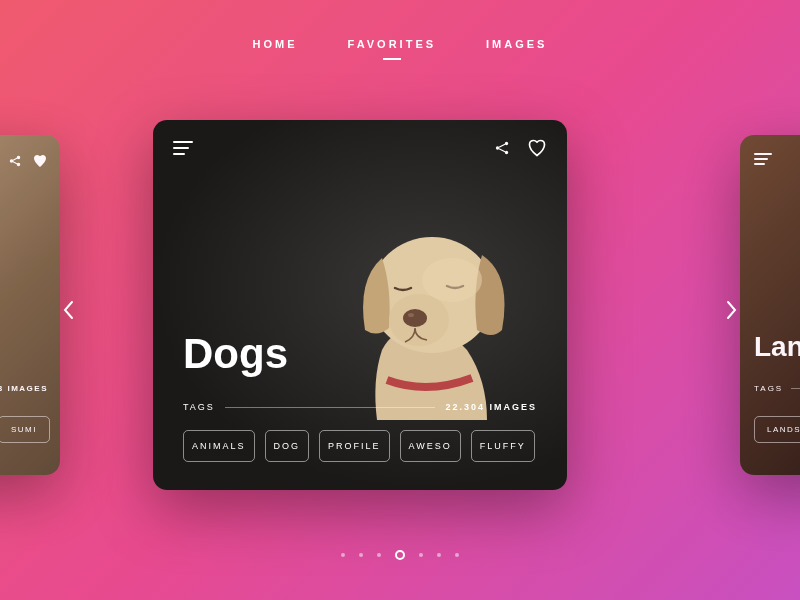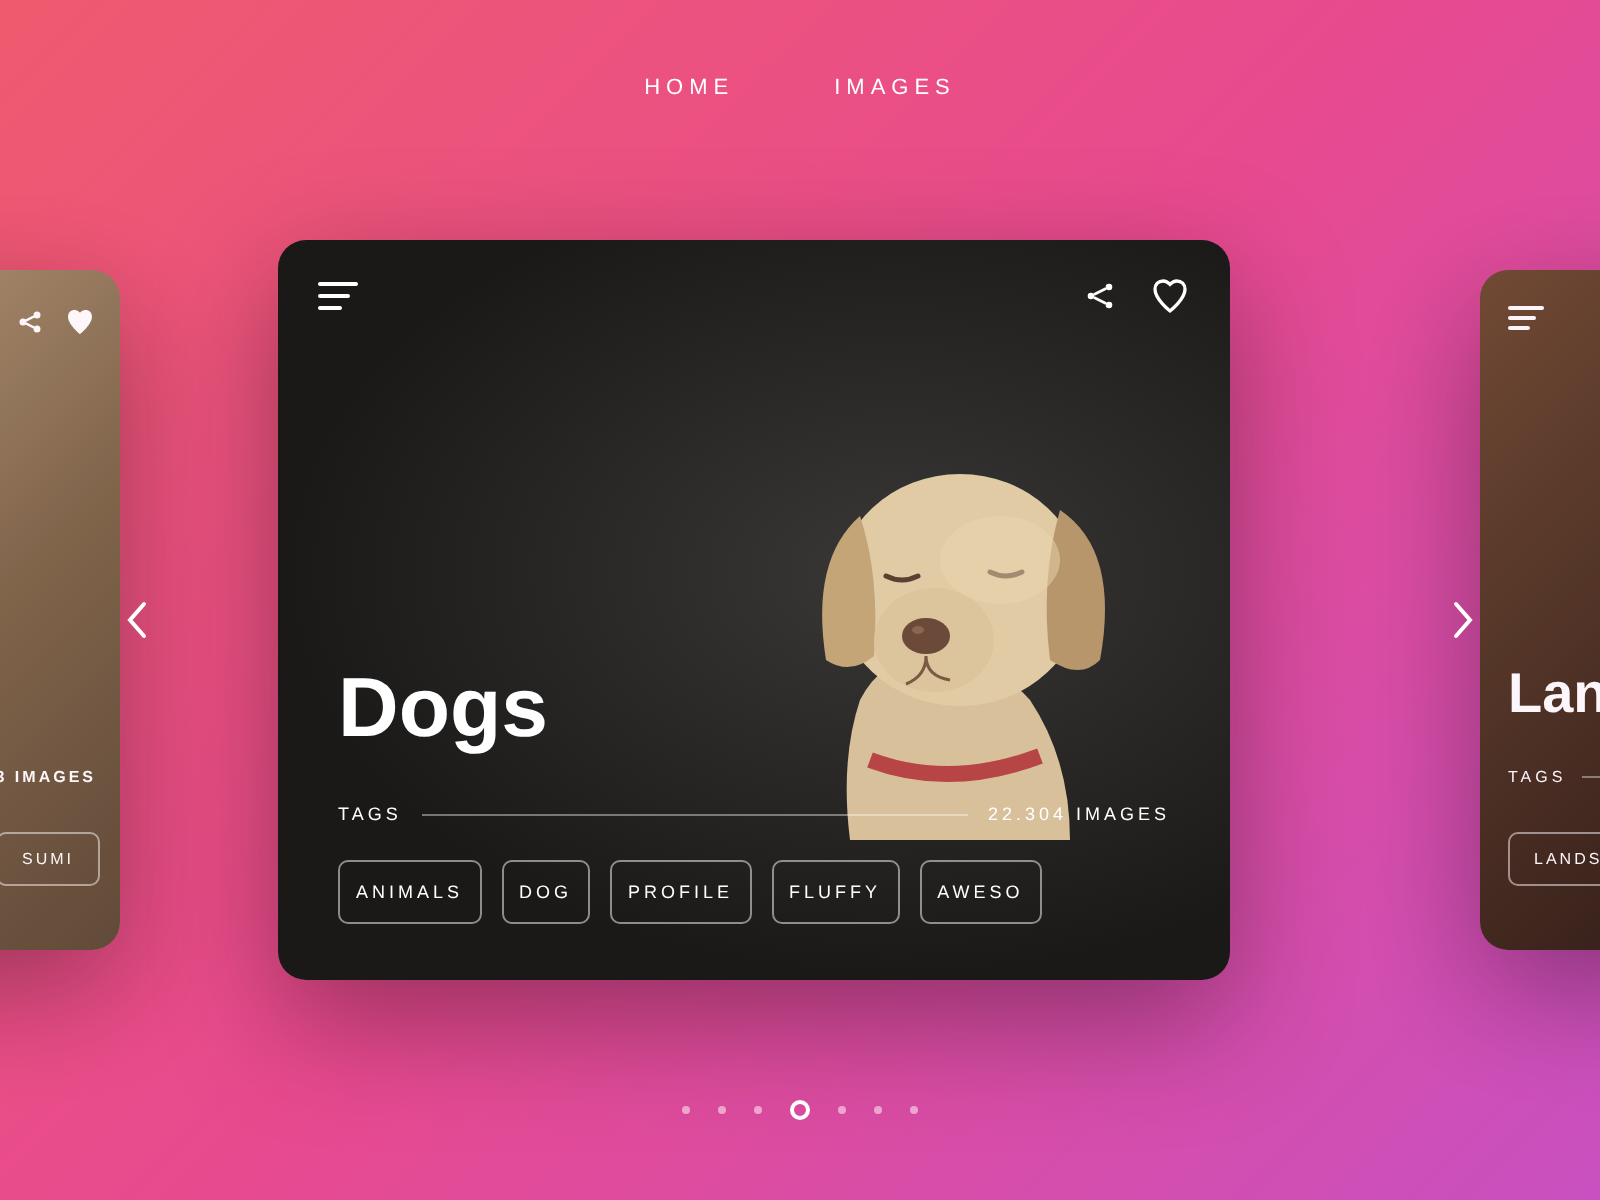--- a/index.html
+++ b/index.html
@@ -9,21 +9,21 @@
   font-family: -apple-system, BlinkMacSystemFont, 'Segoe UI', sans-serif;
   overflow: hidden;
   position: relative;
 }
 .nav {
   display: flex; justify-content: center; gap: 50px;
   padding-top: 38px;
 }
 .nav-item {
   color: #fff; font-size: 11px; letter-spacing: 3px;
-  font-weight: 400; cursor: pointer; position: relative;
+  font-weight: 700; cursor: pointer; position: relative;
   padding-bottom: 10px;
 }
 .nav-item.active::after {
   content: ''; position: absolute; bottom: 0; left: 50%;
   transform: translateX(-50%); width: 18px; height: 2px; background: #fff;
 }
 .carousel {
   position: relative; margin-top: 50px; height: 400px;
   display: flex; align-items: center; justify-content: center;
 }
@@ -32,21 +32,21 @@
   width: 24px; height: 24px; display: flex; align-items: center; justify-content: center;
   z-index: 10;
 }
 .arrow-left { left: 56px; }
 .arrow-right { right: 56px; }
 .card {
   position: absolute; border-radius: 14px; overflow: hidden;
   box-shadow: 0 20px 60px rgba(0,0,0,0.35);
 }
 .card-main {
-  width: 476px; height: 370px; left: 139px; top: 10px;
+  width: 414px; height: 370px; left: 153px; top: 10px;
   background: radial-gradient(ellipse at 65% 45%, #3a3836 0%, #1a1918 70%);
 }
 .card-left {
   width: 120px; height: 340px; left: -60px; top: 25px;
   background: linear-gradient(135deg, #a89070 0%, #7a6548 50%, #5a4a35 100%);
   opacity: 0.95;
 }
 .card-right {
   width: 120px; height: 340px; right: -60px; top: 25px;
   background: linear-gradient(135deg, #6b4a2f 0%, #4a3220 50%, #2a1a10 100%);
@@ -73,21 +73,21 @@
 }
 .tags-row {
   position: absolute; left: 30px; right: 30px; bottom: 78px;
   display: flex; align-items: center; gap: 10px;
 }
 .tags-label {
   color: #fff; font-size: 9px; letter-spacing: 2px; font-weight: 400;
 }
 .tags-line { flex: 1; height: 1px; background: rgba(255,255,255,0.4); }
 .image-count {
-  color: #fff; font-size: 9px; letter-spacing: 2px; font-weight: 400;
+  color: #fff; font-size: 9px; letter-spacing: 2px; font-weight: 700;
 }
 .tags-pills {
   position: absolute; left: 30px; right: 30px; bottom: 28px;
   display: flex; gap: 10px; overflow: hidden;
 }
 .tag-pill {
   border: 1px solid rgba(255,255,255,0.5); border-radius: 5px;
   padding: 10px 8px; color: #fff; font-size: 9px;
   letter-spacing: 2px; cursor: pointer; white-space: nowrap; text-align: center;
 }
@@ -133,20 +133,21 @@
 .dot.active {
   width: 10px; height: 10px; background: transparent;
   border: 2px solid #fff;
 }
 </style>
 </head>
 <body>
 
 <nav class="nav">
   <div class="nav-item">HOME</div>
+  <div class="nav-item active">FAVORITES</div>
   <div class="nav-item">IMAGES</div>
 </nav>
 
 <div class="carousel">
 
   <div class="arrow arrow-left">
     <svg width="12" height="20" viewBox="0 0 12 20">
         <path d="M10 2 L3 10 L10 18" stroke="#fff" stroke-width="2" fill="none" stroke-linecap="round"></path>
       </svg>
   </div>
@@ -221,22 +222,22 @@
     <div class="tags-row">
       <span class="tags-label">TAGS</span>
       <span class="tags-line"></span>
       <span class="image-count">22.304 IMAGES</span>
     </div>
 
     <div class="tags-pills">
       <div class="tag-pill">ANIMALS</div>
       <div class="tag-pill">DOG</div>
       <div class="tag-pill">PROFILE</div>
+      <div class="tag-pill">AWESO</div>
       <div class="tag-pill">FLUFFY</div>
-      <div class="tag-pill">AWESO</div>
     </div>
   </div>
 
   <div class="card card-right">
     <div class="side-hamburger">
       <span></span>
         <span></span>
         <span></span>
     </div>
     <div class="side-title">Lan</div>

